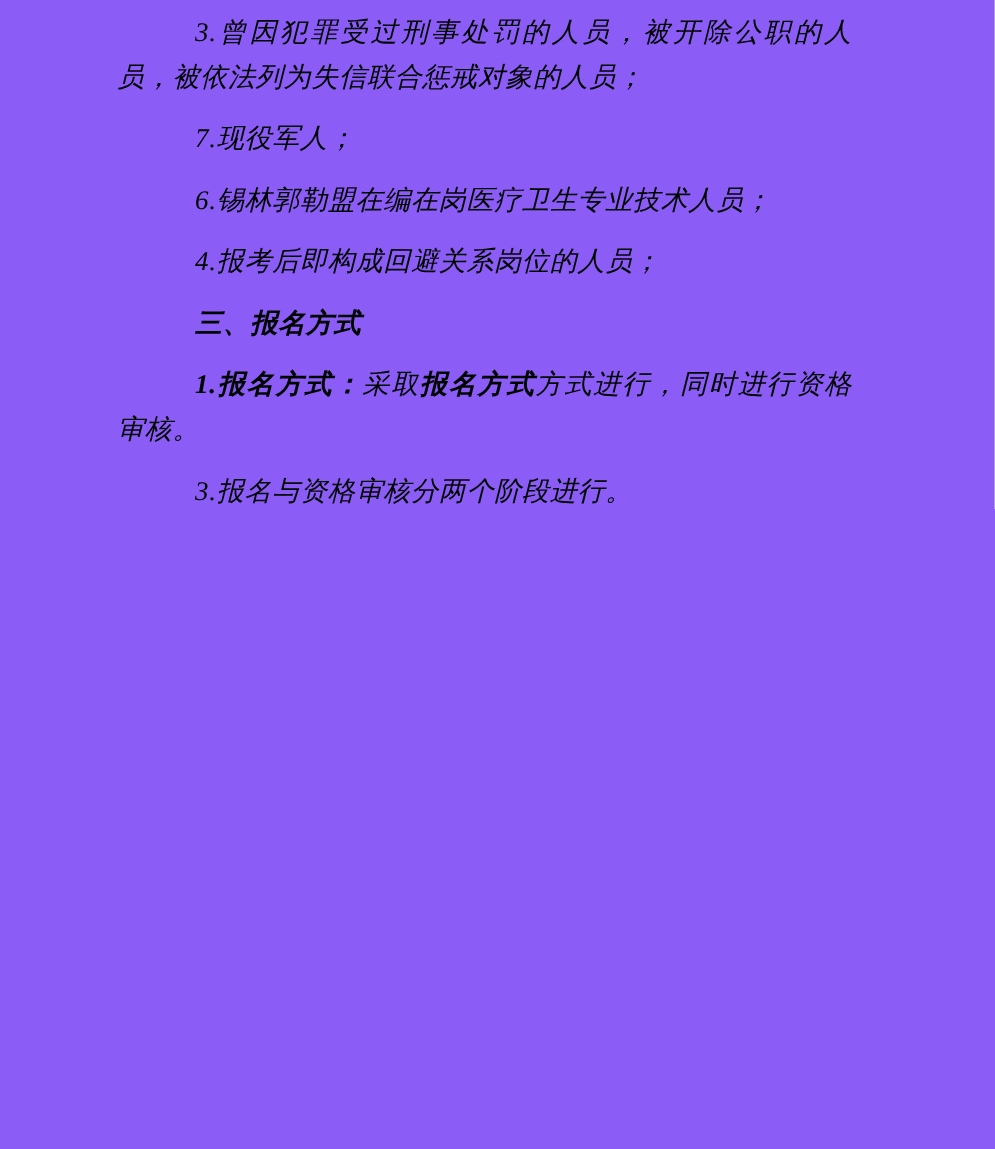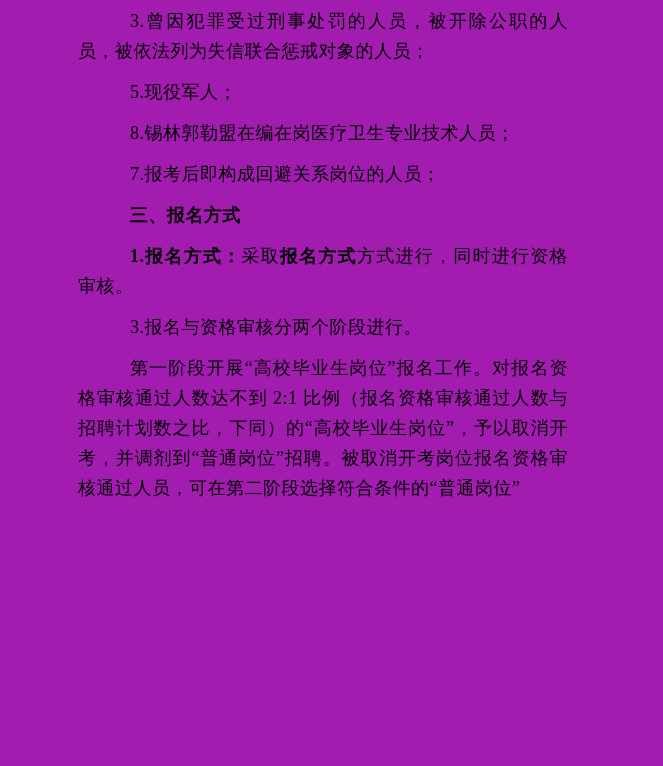--- a/index.html
+++ b/index.html
@@ -10,23 +10,24 @@
   body {
     width: 663px;
     height: 766px;
     overflow: hidden;
   }
   .page {
     box-sizing: border-box;
     width: 663px;
     height: 766px;
     padding: 6px 95px 0 78px;
-    background: #a21caf;
+    background: #8b5cf6;
     color: #000000;
     font-family: "Liberation Serif", "DejaVu Serif", serif;
+    font-style: italic;
   }
   .page p {
     margin: 0 0 11px 0;
     font-size: 18px;
     line-height: 30px;
     text-align: justify;
     text-indent: 52px;
     letter-spacing: 0.5px;
   }
   .h1 {
@@ -39,20 +40,19 @@
   .b {
     font-weight: bold;
     margin-top: 24px;
   }
 </style>
 </head>
 <body>
 
 <div class="page">
   <p>3.曾因犯罪受过刑事处罚的人员，被开除公职的人员，被依法列为失信联合惩戒对象的人员；</p>
-  <p>5.现役军人；</p>
-  <p>8.锡林郭勒盟在编在岗医疗卫生专业技术人员；</p>
-  <p>7.报考后即构成回避关系岗位的人员；</p>
+  <p>7.现役军人；</p>
+  <p>6.锡林郭勒盟在编在岗医疗卫生专业技术人员；</p>
+  <p>4.报考后即构成回避关系岗位的人员；</p>
   <p class="h1">三、报名方式</p>
   <p><span class="b">1.报名方式：</span><span>采取</span><span class="b">报名方式</span><span>方式进行，同时进行资格审核。</span></p>
   <p>3.报名与资格审核分两个阶段进行。</p>
-  <p>第一阶段开展“高校毕业生岗位”报名工作。对报名资格审核通过人数达不到 2:1 比例（报名资格审核通过人数与招聘计划数之比，下同）的“高校毕业生岗位”，予以取消开考，并调剂到“普通岗位”招聘。被取消开考岗位报名资格审核通过人员，可在第二阶段选择符合条件的“普通岗位”</p>
 </div>
 
 </body></html>

